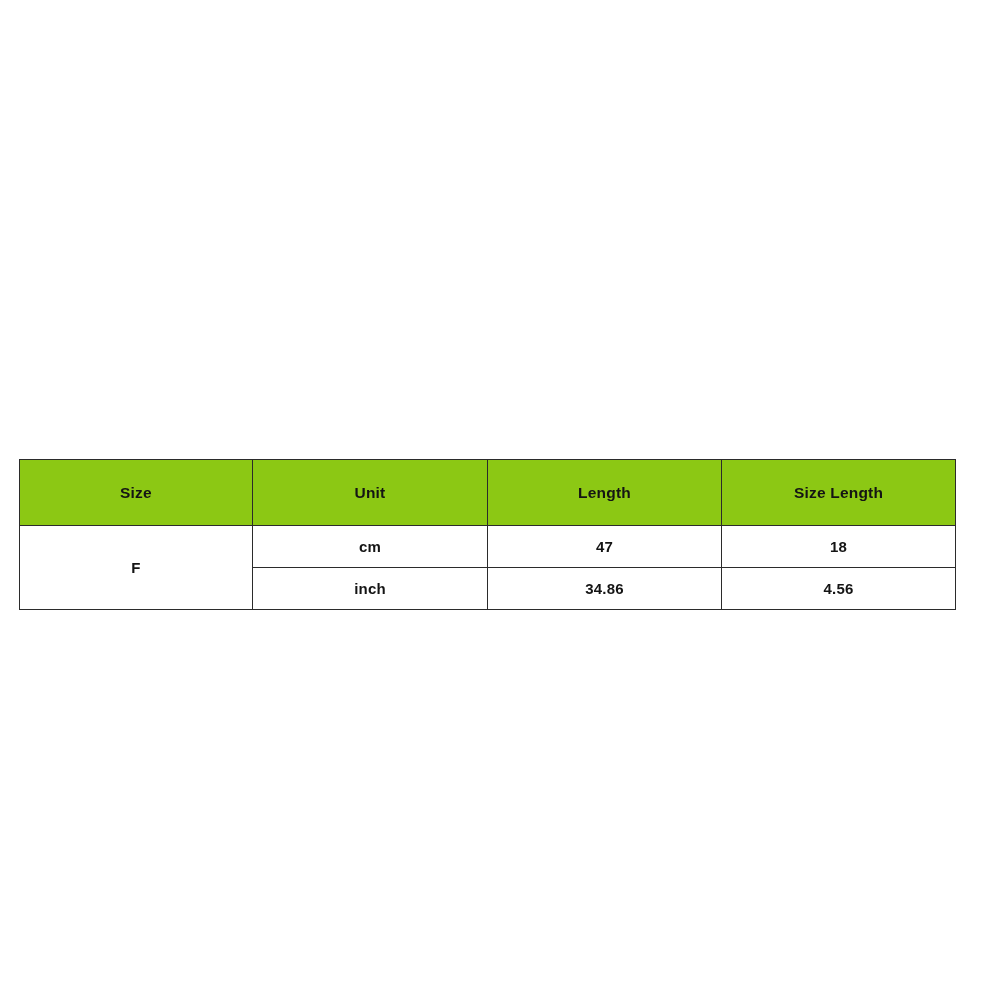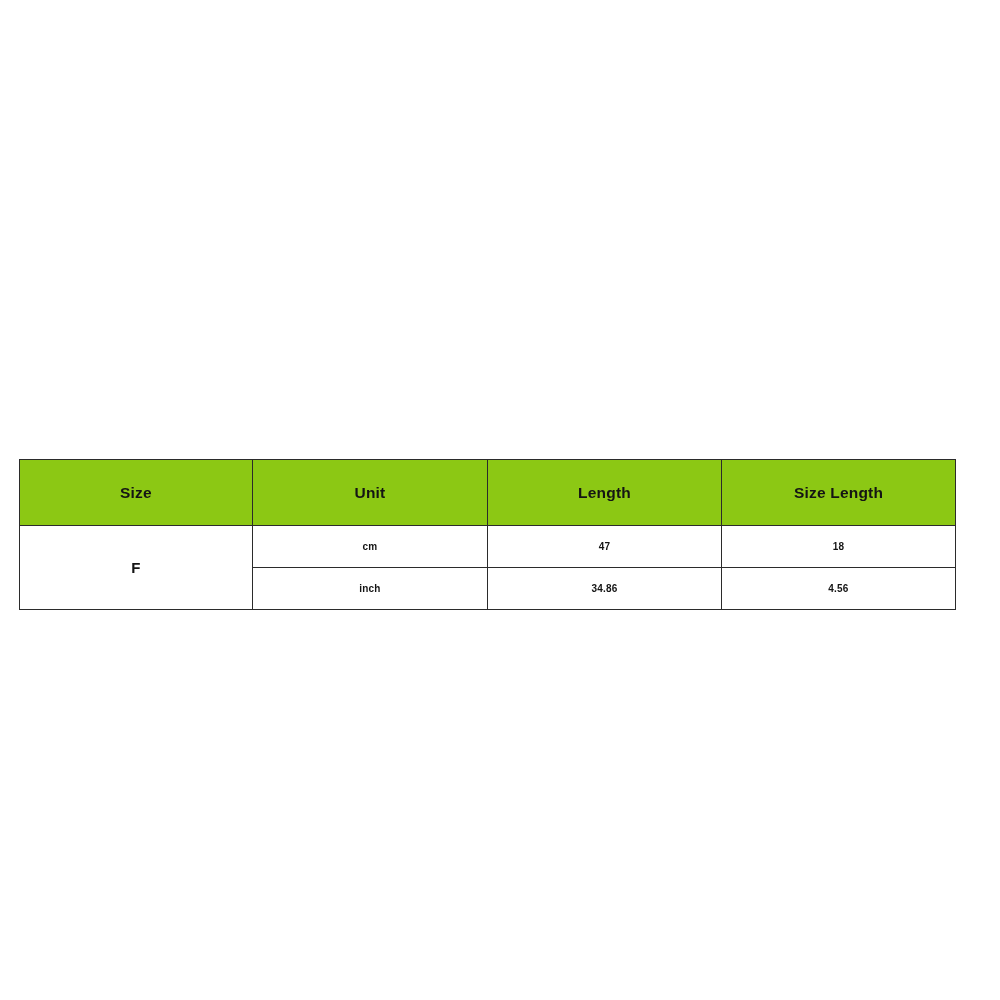--- a/index.html
+++ b/index.html
@@ -51,21 +51,21 @@
 
   table.size-chart thead th {
     height: 65px;
     background: #8CC814;
     font-size: 15.5px;
     letter-spacing: 0.2px;
   }
 
   table.size-chart tbody td {
     height: 41px;
-    font-size: 10px;
+    font-size: 15px;
     letter-spacing: 0.2px;
   }
 
   table.size-chart tbody td.size-cell {
     font-size: 15px;
   }
 </style>
 </head>
 <body>
 

